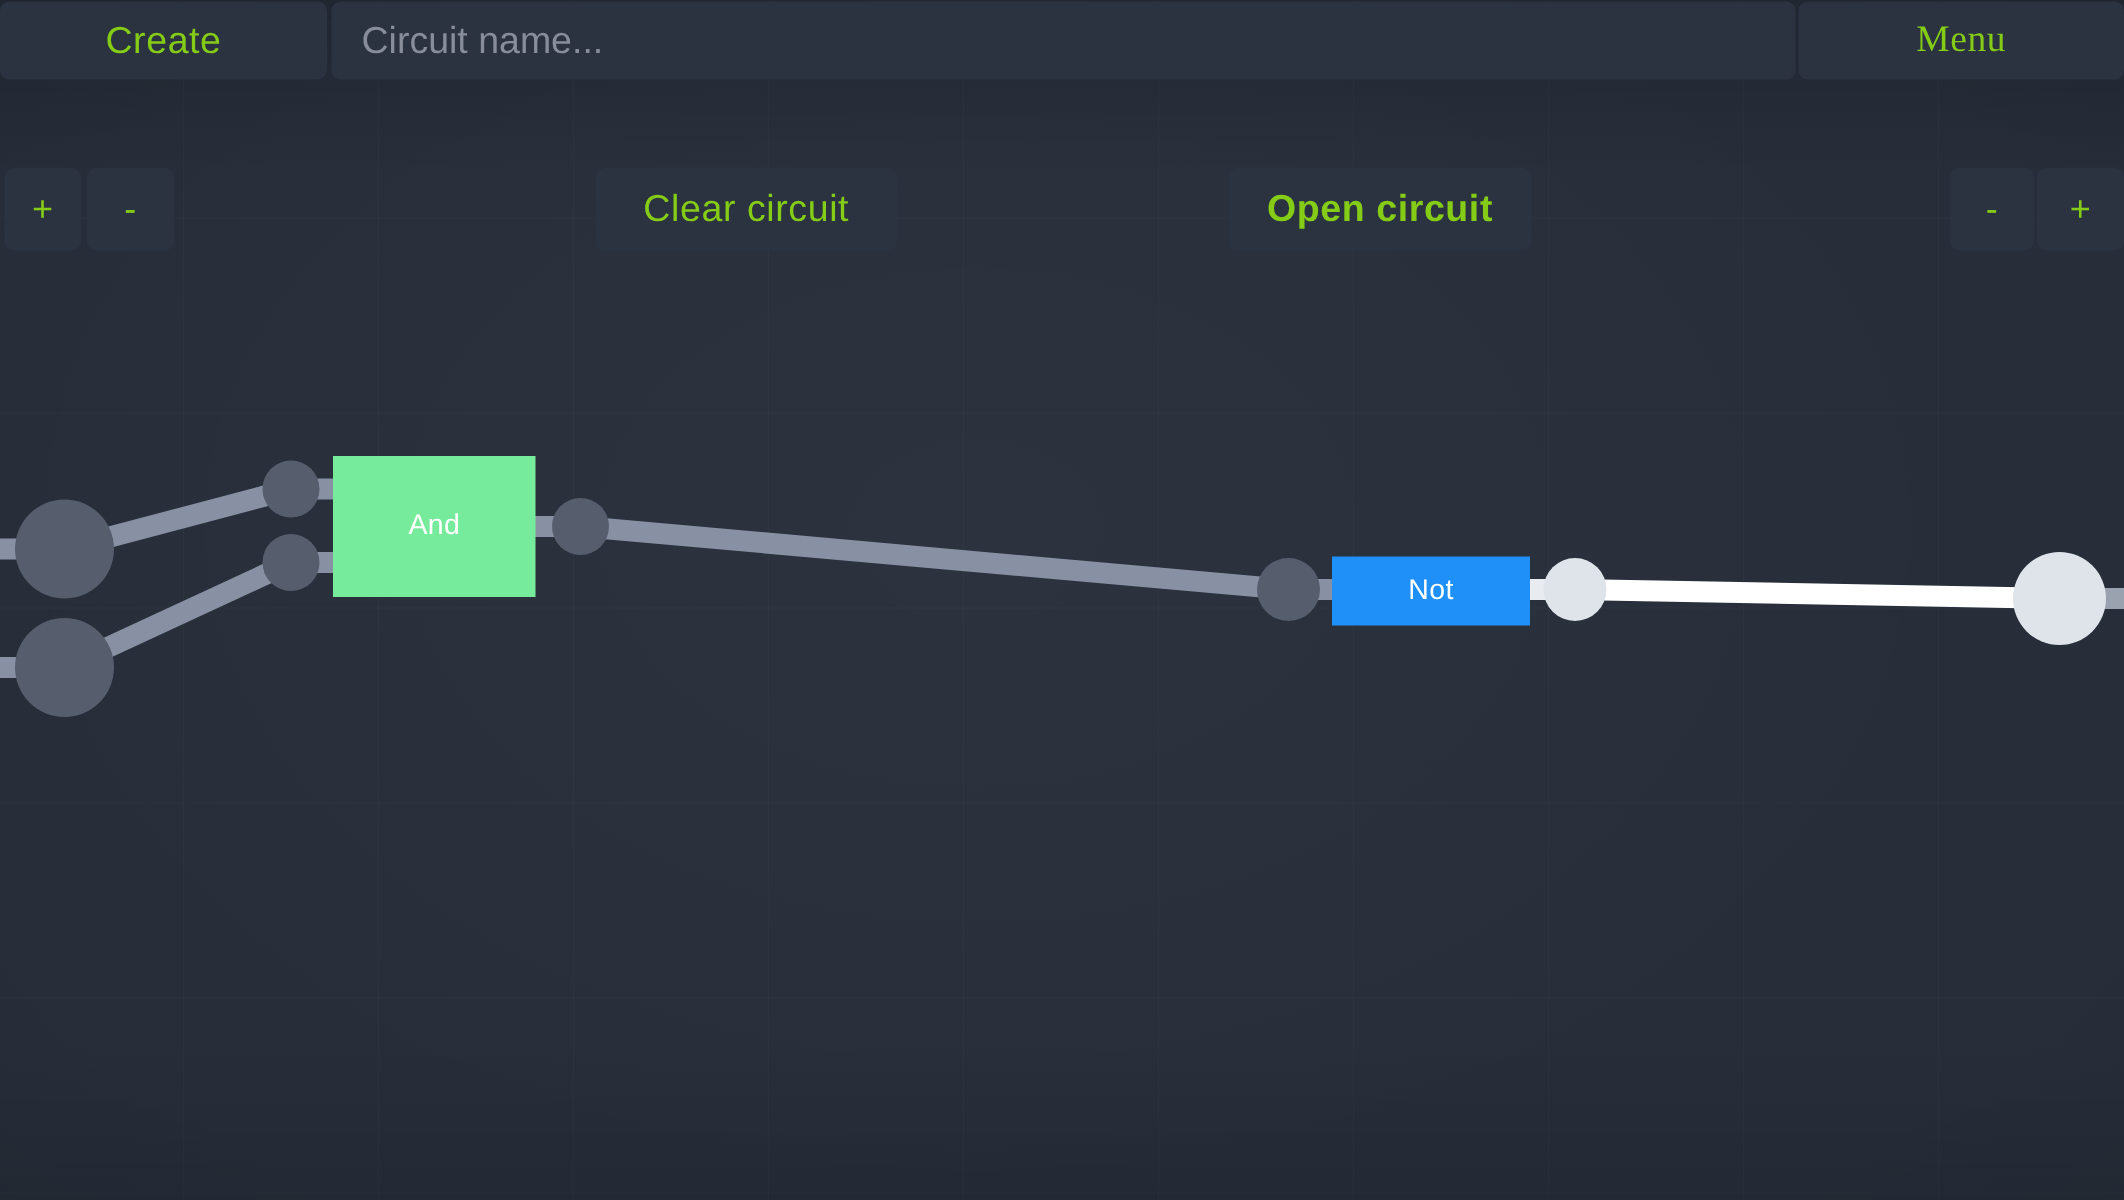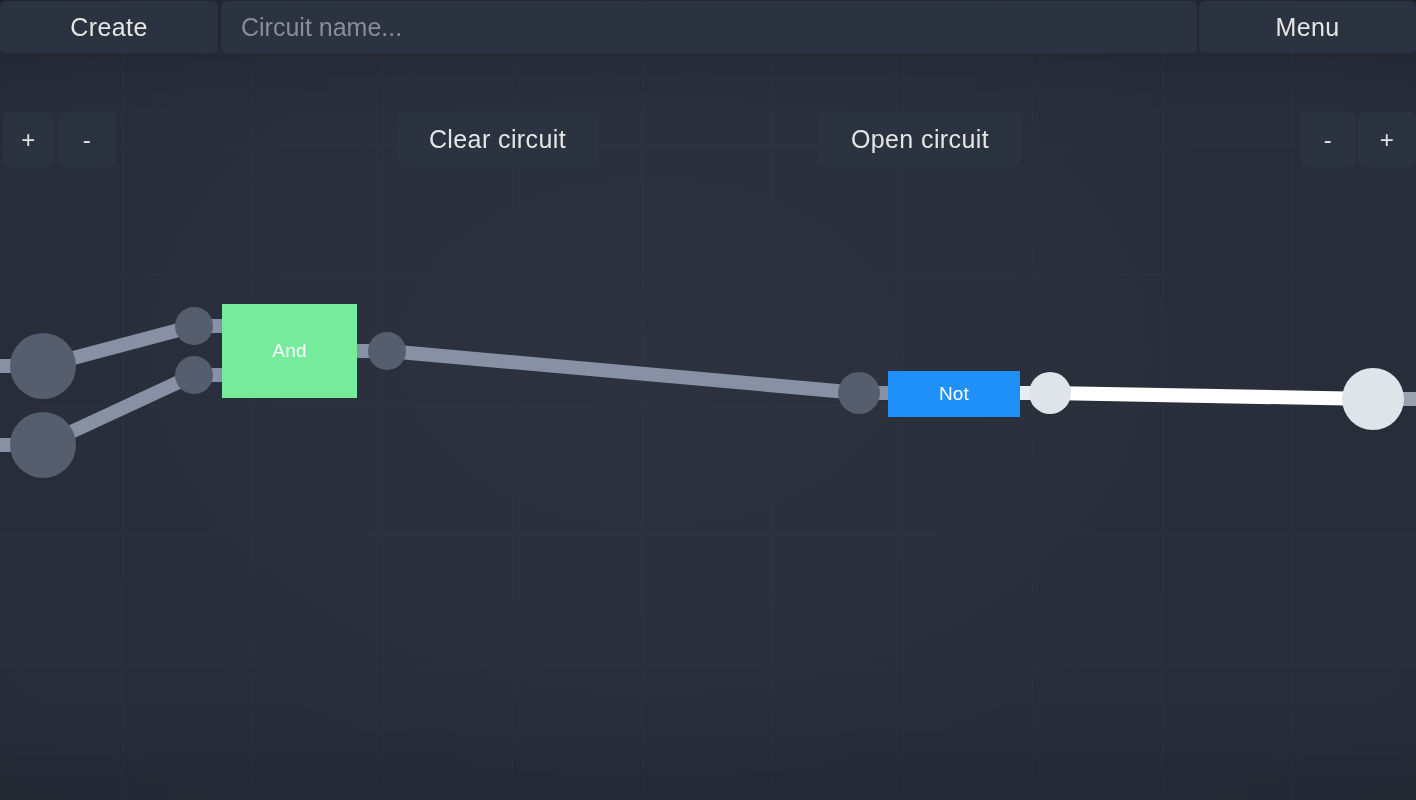--- a/index.html
+++ b/index.html
@@ -53,45 +53,45 @@
   
   .bar{position:absolute;left:0;width:1416px;}
   #topbar1{top:0;height:53px;}
   #topbar2{top:55px;height:58px;}
   #bottombar{position:absolute;left:0;top:740px;height:58px;width:1416px;}
 
   .btn{
     position:absolute;
     background:#2b3240;
     border-radius:6px;
-    color:#e5e5e5;
+    color:#84cc16;
     display:flex;align-items:center;justify-content:center;
     box-sizing:border-box;
     font-size:25px;
     font-weight:300;
     letter-spacing:.4px;
     user-select:none;
     cursor:pointer;
   }
   .btn.small{font-size:24px;}
   #createBtn{left:0;top:1px;width:218px;height:52px;}
   #nameInput{
     position:absolute;left:221px;top:1px;width:976px;height:52px;
     background:#2b3240;border:0;border-radius:6px;outline:none;
     color:#14b8a6;font-size:25px;font-weight:300;padding:0 20px;
     box-sizing:border-box;font-family:"Liberation Sans",sans-serif;
   }
   #nameInput::placeholder{color:#878d99;opacity:1;}
-  #menuBtn{left:1199px;top:1px;width:217px;height:52px;}
+  #menuBtn{left:1199px;top:1px;width:217px;height:52px;font-family:Liberation Serif, serif;}
 
   #zoomInL{left:3px;top:57px;width:51px;height:55px;}
   #zoomOutL{left:58px;top:57px;width:58px;height:55px;}
   #deleteBtn{left:397px;top:57px;width:201px;height:55px;}
   #clearBtn{left:600px;top:57px;width:216px;height:55px;}
-  #openBtn{left:819px;top:57px;width:202px;height:55px;}
+  #openBtn{left:819px;top:57px;width:202px;height:55px;font-weight:bold;}
   #zoomOutR{left:1300px;top:57px;width:56px;height:55px;}
   #zoomInR{left:1358px;top:57px;width:58px;height:55px;}
 </style>
 </head>
 <body>
 
 <div id="app">
 
   <div id="board">
 

